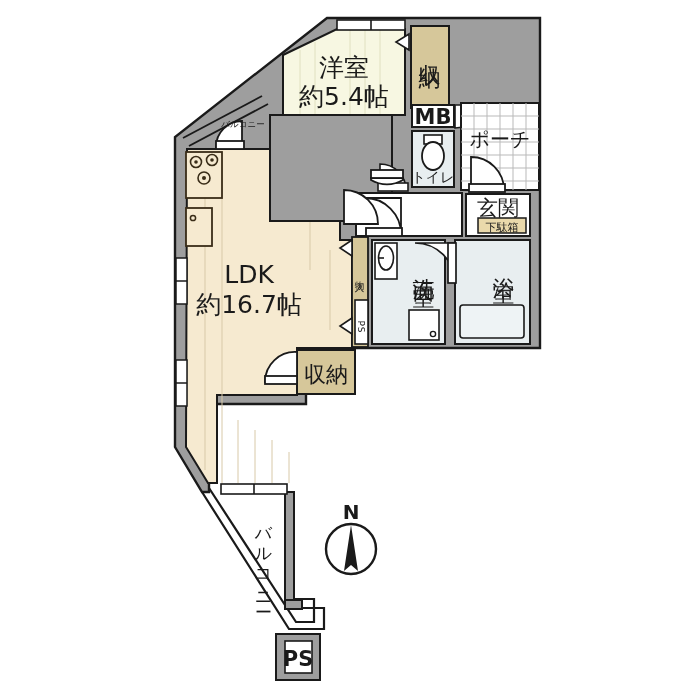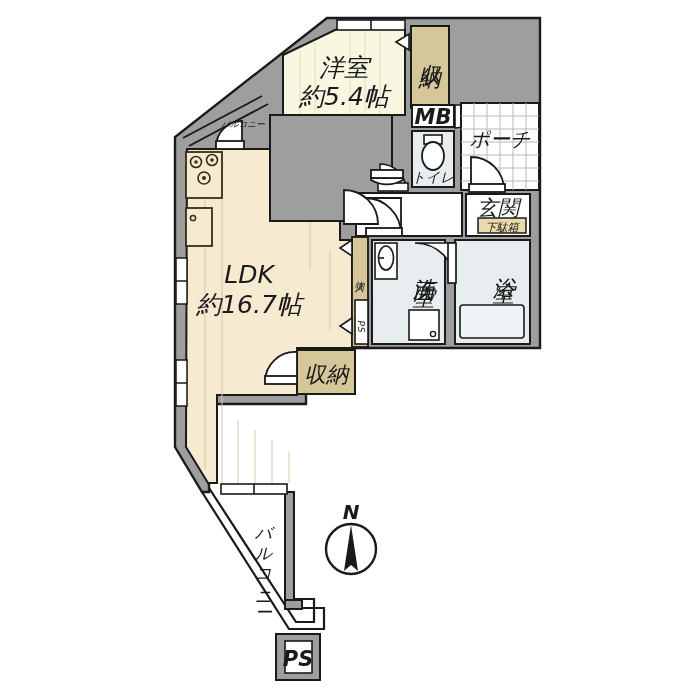--- a/index.html
+++ b/index.html
@@ -1,18 +1,18 @@
 <!DOCTYPE html>
 <html><head>
 <meta charset="utf-8">
 <style>
   html,body{margin:0;padding:0;background:#ffffff;}
   body{width:700px;height:700px;overflow:hidden;
        font-family:"DejaVu Sans","Liberation Sans",sans-serif;}
-  #stage{position:relative;width:700px;height:700px;background:#fff;font-style:italic;}
+  #stage{position:relative;width:700px;height:700px;background:#fff;}
   svg{display:block;}
   .lbl{font-family:"DejaVu Sans","Liberation Sans",sans-serif;fill:#1a1a1a;}
 </style>
 </head>
 <body>
 
 <div id="stage">
 <svg width="700" height="700" viewBox="0 0 700 700">
 
   <g fill="none" stroke="#1a1a1a" stroke-width="2.2">

